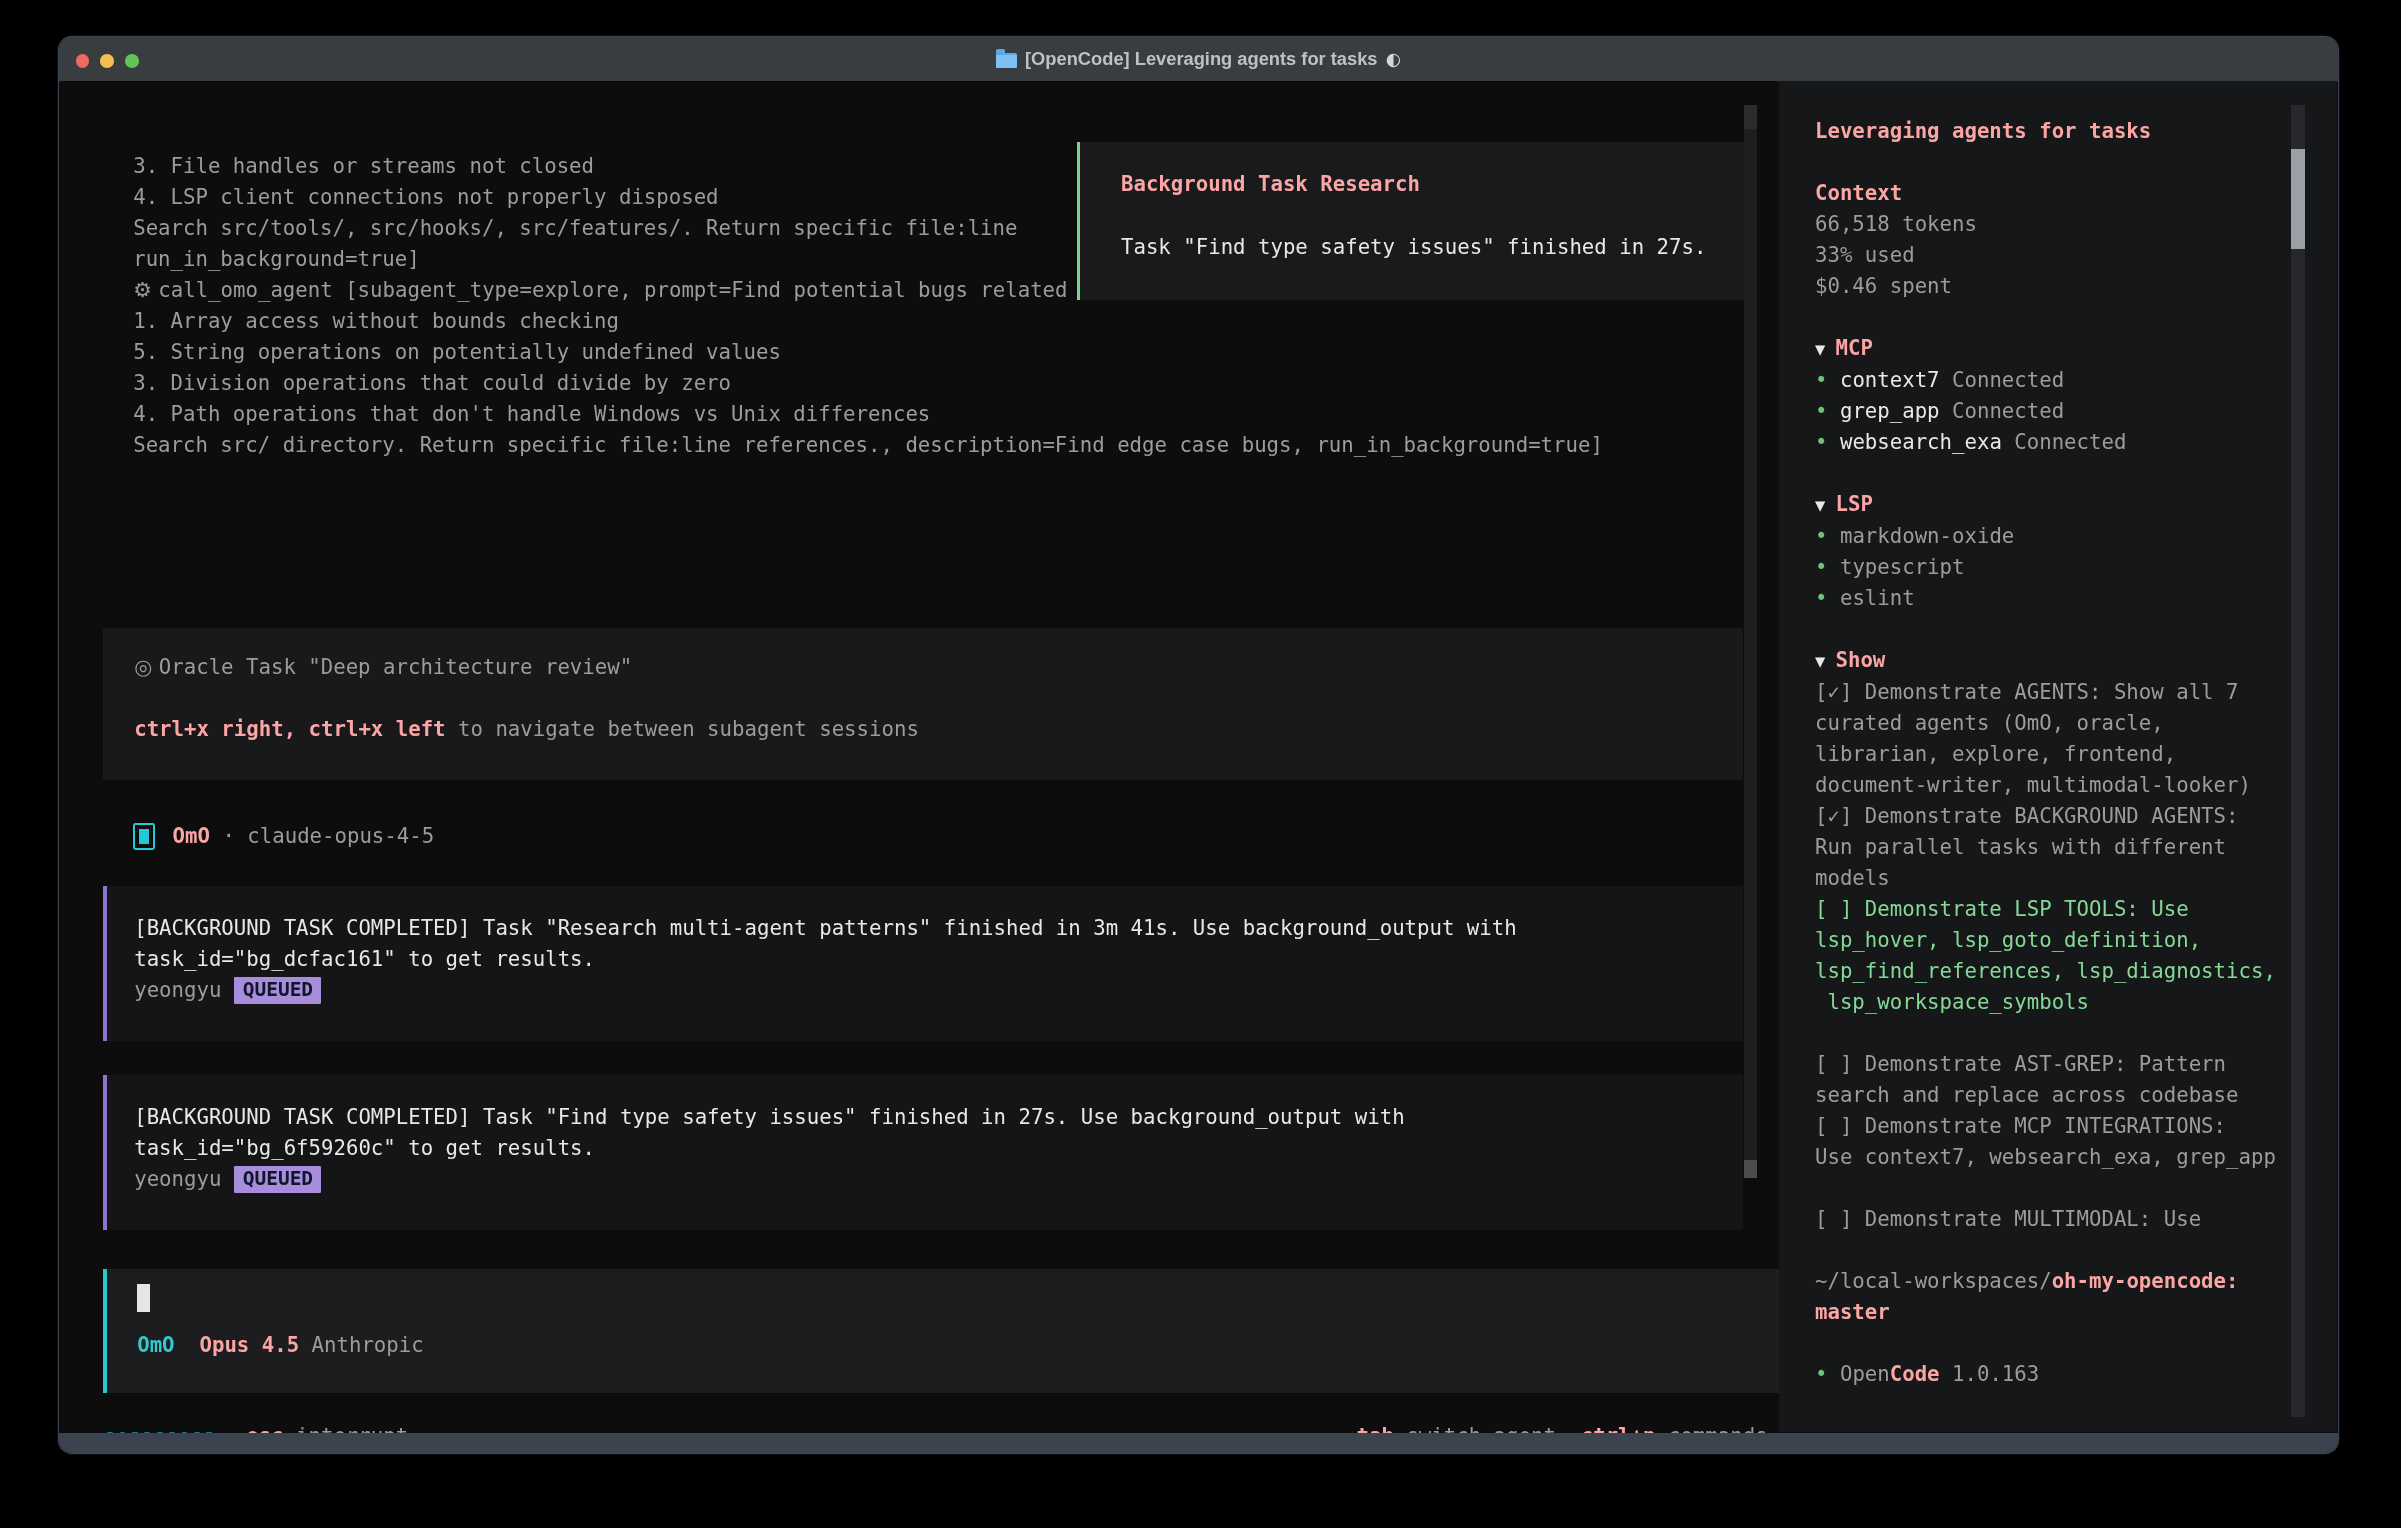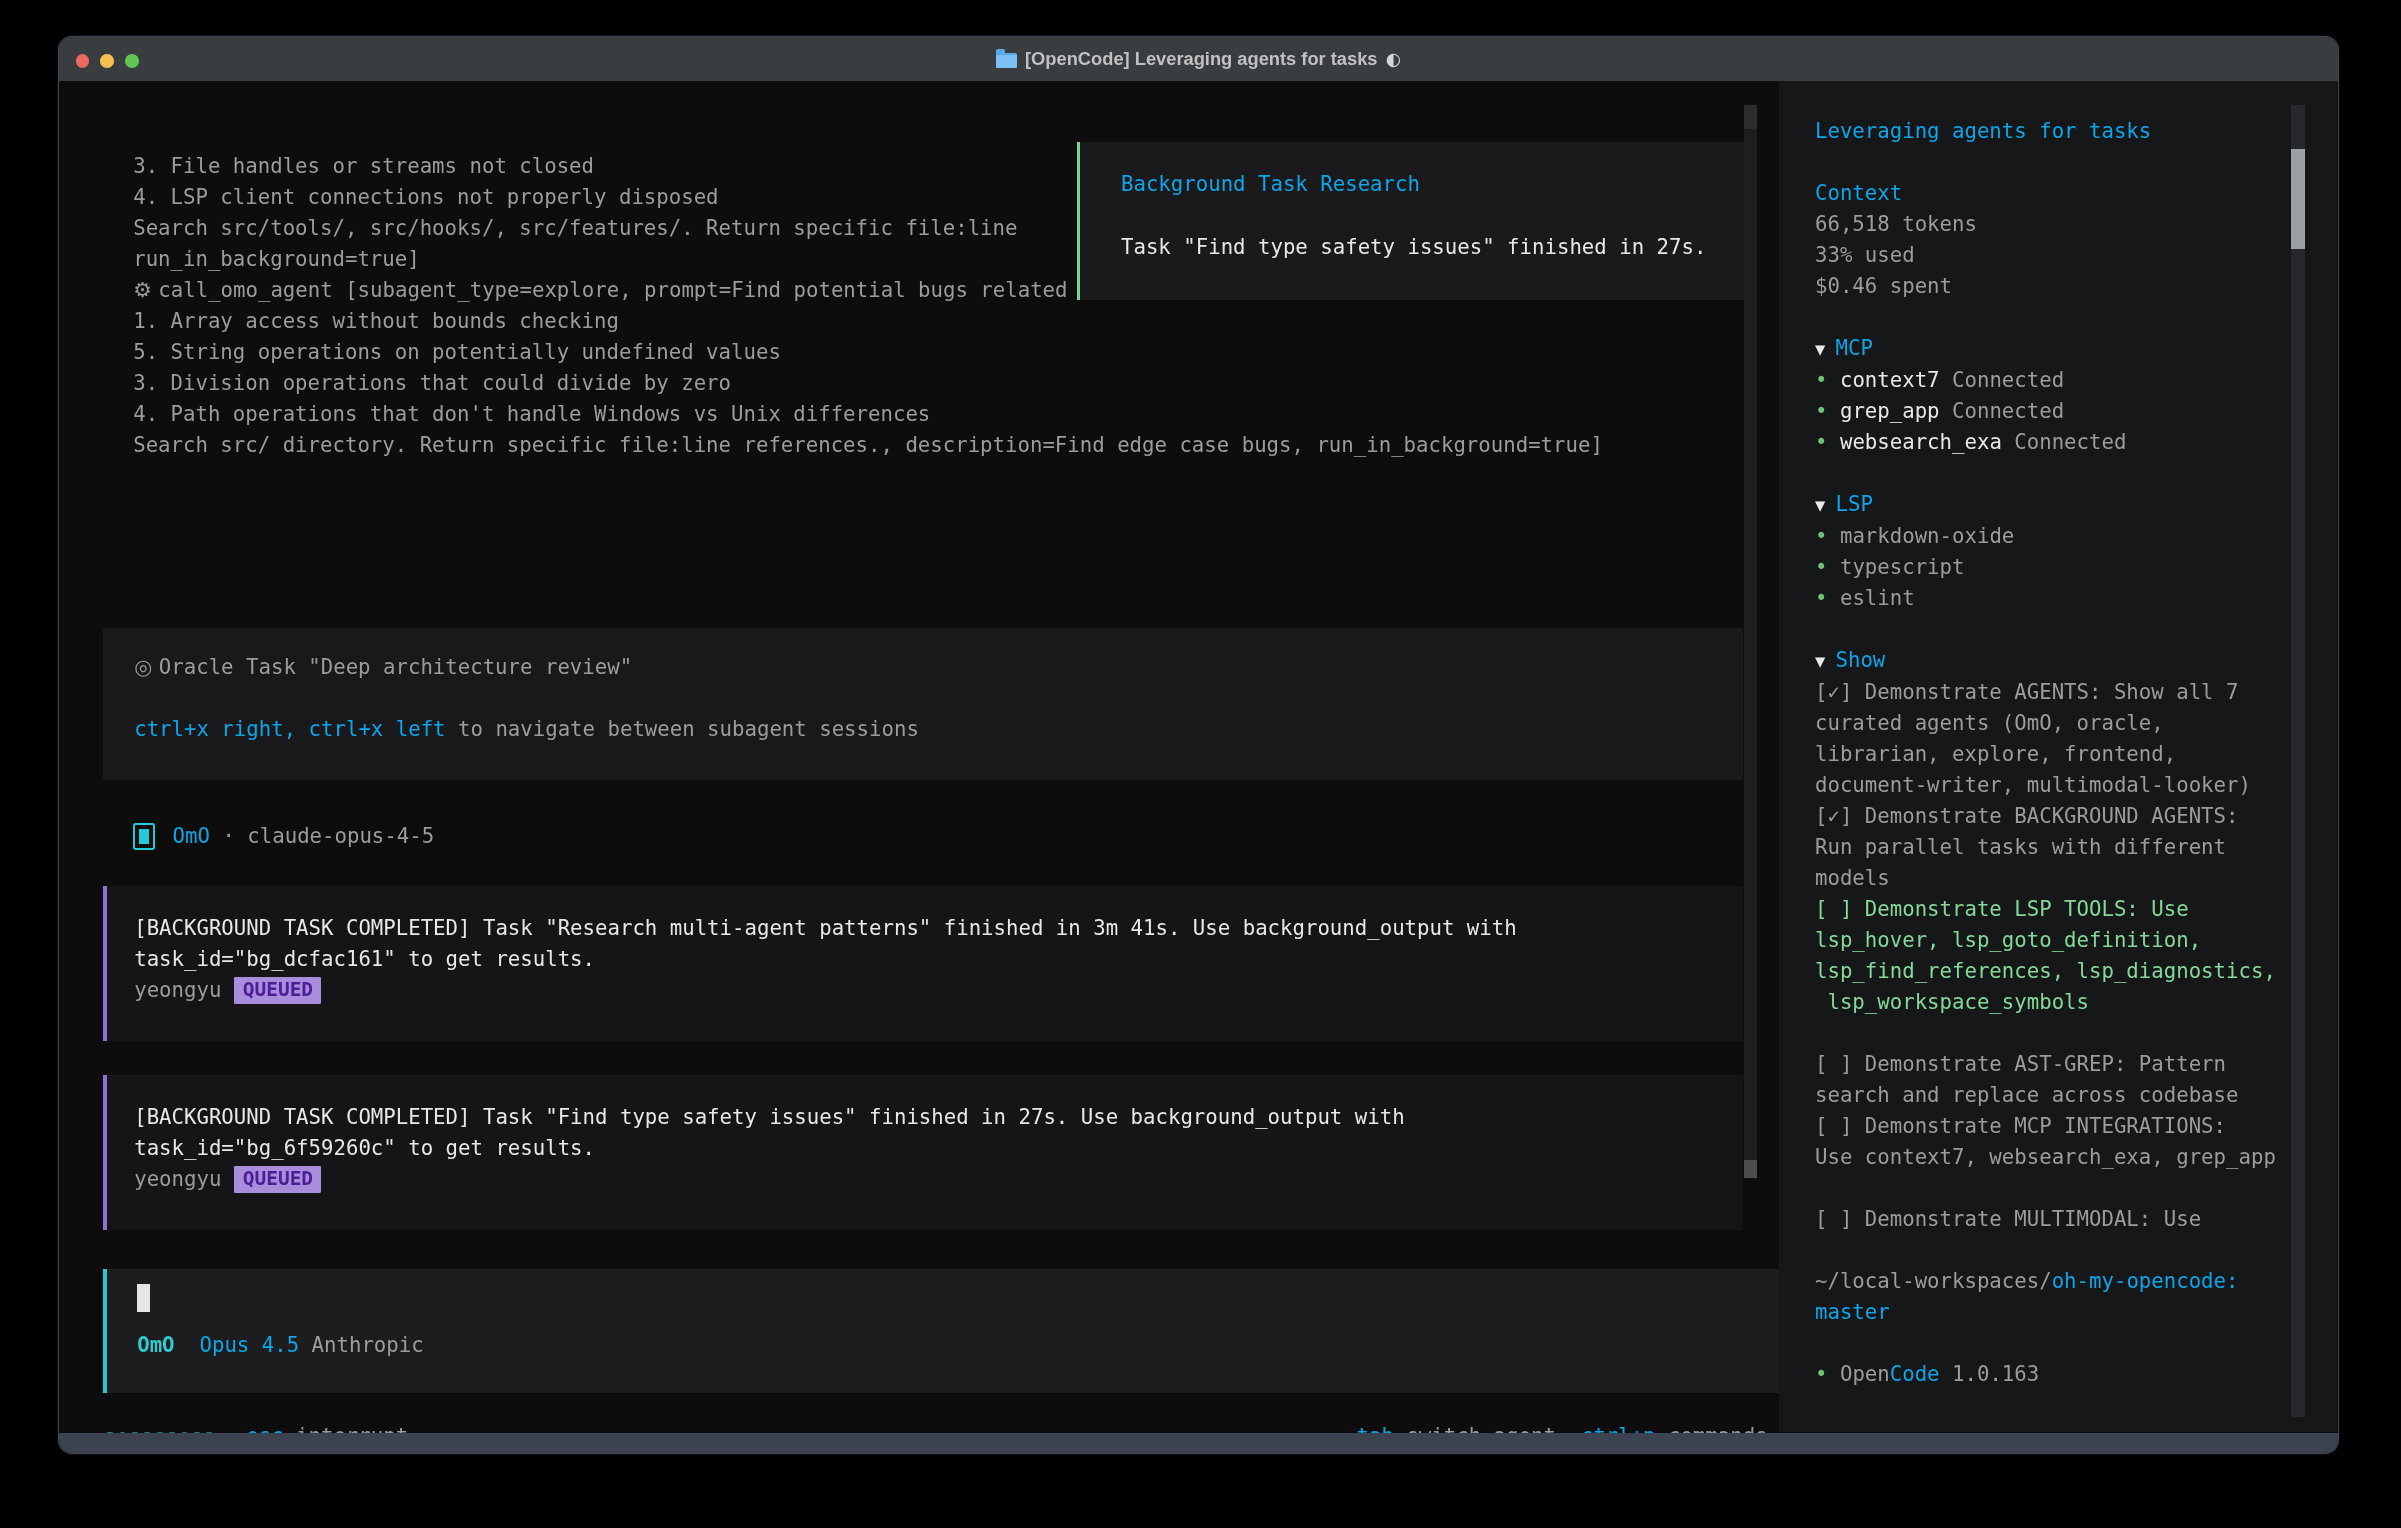--- a/index.html
+++ b/index.html
@@ -20,32 +20,32 @@
                   border-radius:1.8px 1.8px 0 0;}
   .folder::after{content:"";position:absolute;left:0;top:2.4px;width:21px;height:13px;background:#7cc0f4;
                  border-radius:1.2px;}
   .moon{font-family:"DejaVu Sans",sans-serif;font-size:17.7px;color:#d4d6d8;}
   .bottomstrip{position:absolute;left:0;bottom:0;width:100%;height:20px;background:#3b4250;
                border-radius:0 0 11.8px 11.8px;}
   
   #main{position:absolute;left:1.2px;top:44px;width:1718px;height:1351px;background:#0d0d0d;}
   #sidebar{position:absolute;left:1720px;top:44px;width:558px;height:1351px;background:#161719;}
   .ln{font-size:20.7px;line-height:31px;white-space:pre;}
-  .g{color:#9c9c9c}.w{color:#e8e8e8}.wb{color:#0ea5e9;font-weight:400}
+  .g{color:#9c9c9c}.w{color:#e8e8e8}.wb{color:#fca5a5;font-weight:700}
   .gr{color:#84d996}.cy{color:#2fc9cf;font-weight:700}
   .sp{height:31px;}
   
   #termlines{position:absolute;left:73px;top:70px;}
   .gear{color:#9c9c9c;font-family:"DejaVu Sans",sans-serif;}
   .panel{position:absolute;left:43px;width:1640px;box-sizing:border-box;}
   #oracle{top:547px;height:152px;background:#19191b;padding:23.6px 0 0 31px;}
   .oracle-icon{font-family:"DejaVu Sans",sans-serif;}
   .task{height:155px;background:#151517;border-left:4.1px solid #8f74cf;padding:26.6px 0 0 27px;}
   #task1{top:805px;} #task2{top:994px;}
-  .badge{display:inline-block;background:#a98ddd;color:#4c1d95;font-weight:700;font-size:19.5px;
+  .badge{display:inline-block;background:#a98ddd;color:#0f172a;font-weight:700;font-size:19.5px;
          line-height:26.6px;padding:0 8.3px;border-radius:1.2px;margin-left:13px;vertical-align:middle;}
   #agentline{position:absolute;left:73px;top:740px;display:flex;align-items:center;height:31px;}
   .agentbox{width:17.7px;height:23.6px;border:2.4px solid #22c9d6;border-radius:2.4px;background:#0d0d0d;
             margin-right:17.7px;display:flex;align-items:center;justify-content:center;}
   .agentbox i{display:block;width:10.6px;height:15.4px;background:#22c9d6;}
   #inputpanel{top:1188px;height:124px;width:1676px;background:#1d1d1f;border-left:4.1px solid #2bc7cd;
               padding:15.4px 0 0 30px;}
   .cursor{display:block;width:13px;height:28px;background:#e6e6e6;}
   .modelline{margin-top:17.7px;display:flex;}
   

